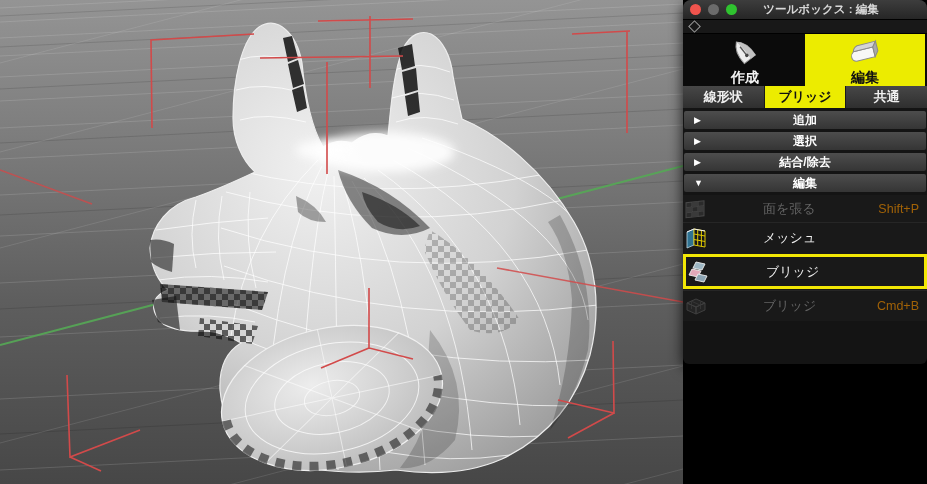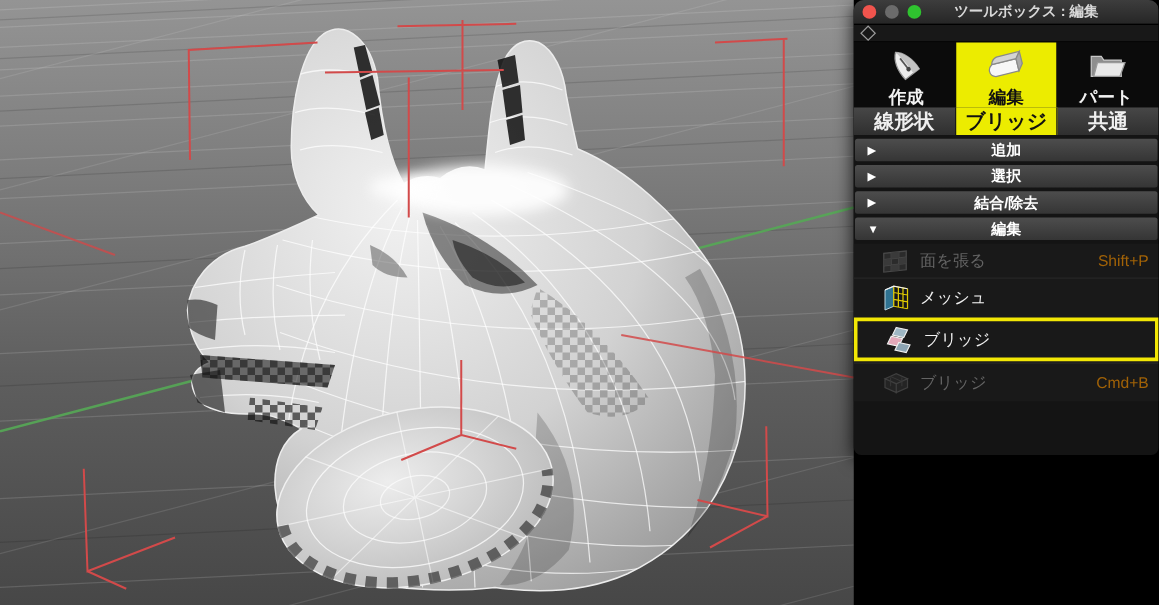--- a/index.html
+++ b/index.html
@@ -25,32 +25,32 @@
   
   .tabs{height:52px;background:#0b0b0b;display:flex;padding:0 2px;}
   .tab{flex:1;display:flex;flex-direction:column;align-items:center;justify-content:flex-end;
        padding-bottom:1px;cursor:default;}
   .tab .tlabel{font-size:14px;font-weight:bold;color:#f2f2f2;line-height:16px;}
   .tab.selected{background:#ecec00;}
   .tab.selected .tlabel{color:#111;}
   
   .subtabs{height:22px;display:flex;background:linear-gradient(#474747,#2f2f2f);}
   .subtab{flex:1;display:flex;align-items:center;justify-content:center;
-          font-size:16px;font-weight:bold;color:#f0f0f0;border-right:1px solid #191919;}
+          font-size:13px;font-weight:bold;color:#f0f0f0;border-right:1px solid #191919;}
   .subtab:last-child{border-right:none;}
   .subtab.selected{background:#ecec00;color:#111;}
   
   .sections{padding-top:3px;background:#141414;}
   .sec{position:relative;height:18px;margin:0 1px 3px 1px;border-radius:2px;
        background:linear-gradient(#4d4d4d,#353535);display:flex;align-items:center;justify-content:center;}
   .sec .arrow{position:absolute;left:10px;font-size:9px;color:#fff;}
   .sec .slabel{font-size:12px;font-weight:bold;color:#fff;}
   
   .tools{background:#191919;}
-  .trow{display:flex;align-items:center;height:30px;padding-left:21px;border-top:1px solid #262626;}
+  .trow{display:flex;align-items:center;height:30px;padding-left:0;border-top:1px solid #262626;gap:48px;}
   .trow:first-child{height:27px;border-top:none;}
   .trow .ticon{width:26px;height:24px;margin-right:6px;flex:0 0 26px;}
   .trow .tname{font-size:13px;color:#f2f2f2;}
   .trow .tshort{margin-left:auto;padding-right:8px;font-size:12.5px;color:#a16207;}
   .trow.disabled .tname{color:#646464;}
   .hlbox{border:3px solid #f2e705;margin:1px 0;}
   .hlbox .trow{height:29px;}
   .hlbox .trow:first-child{border-top:none;height:29px;}
 </style>
 </head>
@@ -206,27 +206,20 @@
       <div class="tab selected">
         <svg class="ticonbig" width="38" height="32" viewBox="0 0 38 32">
           <g transform="rotate(-14 19 16)">
             <path d="M8,12 Q5,14 5,17 Q5,21 9,22 L28,22 L28,12 Z" fill="#f7f7f7" stroke="#8a8a8a"></path>
             <path d="M8,12 L28,12 L32,7 L13,7 Q9,8 8,12 Z" fill="#d4d4d4" stroke="#8a8a8a"></path>
             <path d="M28,12 L32,7 L32,17 L28,22 Z" fill="#a8a8a8" stroke="#8a8a8a"></path>
           </g>
         </svg>
         <div class="tlabel">編集</div>
       </div>
-      <div class="tab">
-        <svg class="ticonbig" width="38" height="32" viewBox="0 0 38 32">
-          <path d="M7,8 L15,8 L17,11 L31,11 L31,24 L7,24 Z" fill="#8e8e8e" stroke="#c9c9c9"></path>
-          <path d="M9,24 L12,13 L34,13 L30,24 Z" fill="#e9e9e9" stroke="#9a9a9a"></path>
-        </svg>
-        <div class="tlabel">パート</div>
-      </div>
     </div>
 
     <div class="subtabs">
       <div class="subtab">線形状</div>
       <div class="subtab selected">ブリッジ</div>
       <div class="subtab">共通</div>
     </div>
 
     <div class="sections">
       <div class="sec">

